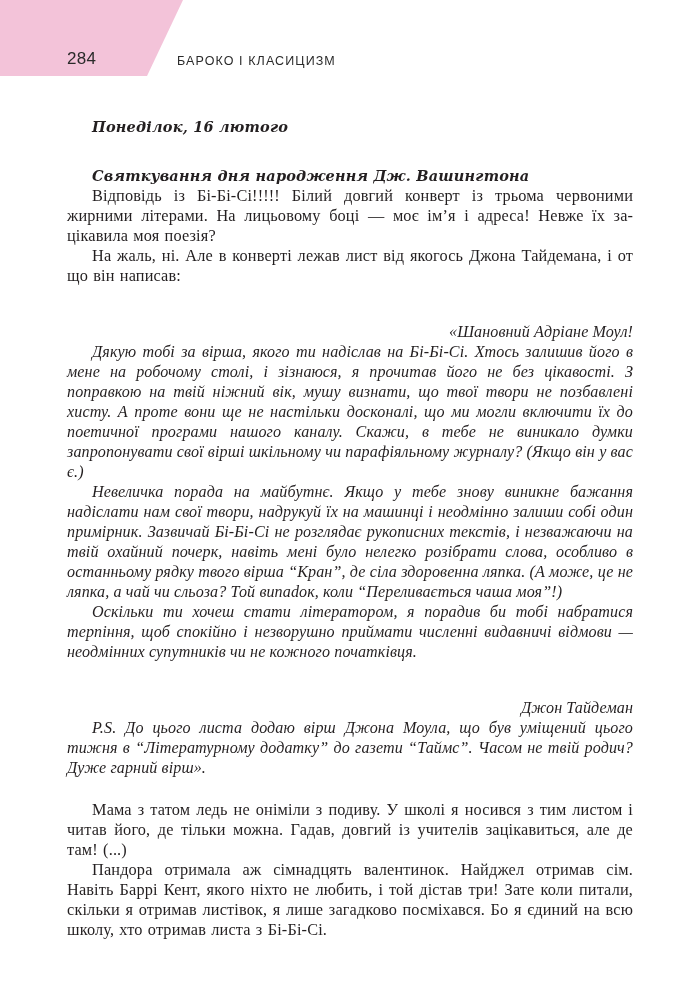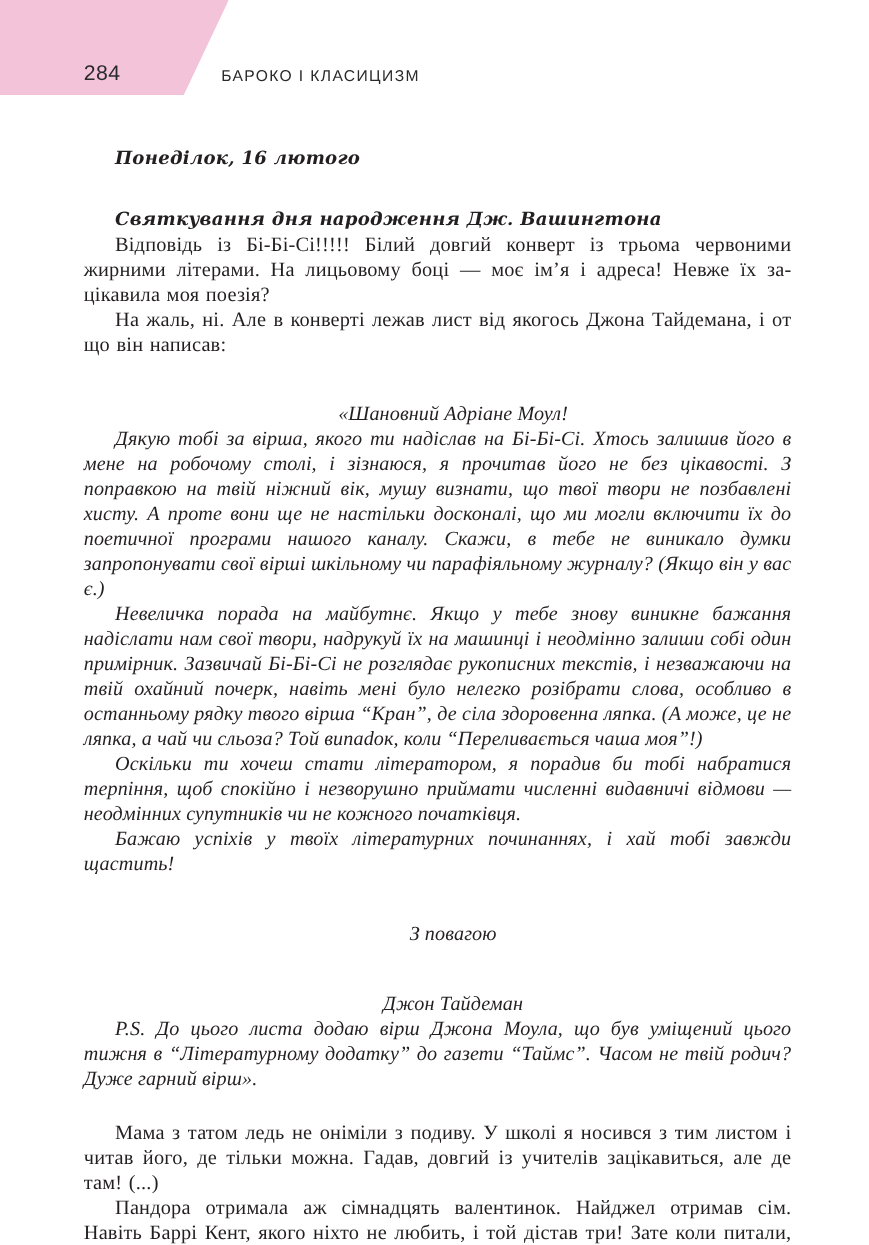--- a/index.html
+++ b/index.html
@@ -74,21 +74,21 @@
     .letter {
       margin-top: 10px;
     }
     .letter p {
       font-style: italic;
       font-family: "Liberation Serif", "DejaVu Serif", serif;
       font-size: 16.1px;
       letter-spacing: 0.1px;
     }
     .letter p.plain-line {
-      text-align: center;
+      text-align: right;
       margin-top: 36px;
     }
     .after-letter {
       margin-top: 22px;
     }
     .credit {
       text-align: right;
       font-style: italic;
       font-family: "Liberation Serif", "DejaVu Serif", serif;
       font-size: 15.5px;
@@ -109,22 +109,20 @@
   <div class="narrative">
     <p>Відповідь із Бі-Бі-Сі!!!!! Білий довгий конверт із трьома червоними жирними літерами. На лицьовому боці — моє ім’я і адреса! Невже їх за­цікавила моя поезія?</p>
     <p>На жаль, ні. Але в конверті лежав лист від якогось Джона Тайдема­на, і от що він написав:</p>
   </div>
 
   <div class="letter">
     <p class="plain-line">«Шановний Адріане Моул!</p>
     <p>Дякую тобі за вірша, якого ти надіслав на Бі-Бі-Сі. Хтось залишив його в мене на робочому столі, і зізнаюся, я прочитав його не без цікаво­сті. З поправкою на твій ніжний вік, мушу визнати, що твої твори не позбавлені хисту. А проте вони ще не настільки досконалі, що ми могли включити їх до поетичної програми нашого каналу. Скажи, в тебе не виникало думки запропонувати свої вірші шкільному чи парафіяльному журналу? (Якщо він у вас є.)</p>
     <p>Невеличка порада на майбутнє. Якщо у тебе знову виникне бажан­ня надіслати нам свої твори, надрукуй їх на машинці і неодмінно зали­ши собі один примірник. Зазвичай Бі-Бі-Сі не розглядає рукописних тек­стів, і незважаючи на твій охайний почерк, навіть мені було нелегко розібрати слова, особливо в останньому рядку твого вірша “Кран”, де сіла здоровенна ляпка. (А може, це не ляпка, а чай чи сльоза? Той випа­dок, коли “Переливається чаша моя”!)</p>
     <p>Оскільки ти хочеш стати літератором, я порадив би тобі набрати­ся терпіння, щоб спокійно і незворушно приймати численні видавничі відмови — неодмінних супутників чи не кожного початківця.</p>
-    <p>Бажаю успіхів у твоїх літературних починаннях, і хай тобі завжди щастить!</p>
-    <p class="plain-line">З повагою</p>
     <p class="plain-line">Джон Тайдеман</p>
     <p>P.S. До цього листа додаю вірш Джона Моула, що був уміщений цьо­го тижня в “Літературному додатку” до газети “Таймс”. Часом не твій родич? Дуже гарний вірш».</p>
   </div>
 
   <div class="narrative after-letter">
     <p>Мама з татом ледь не оніміли з подиву. У школі я носився з тим листом і читав його, де тільки можна. Гадав, довгий із учителів зацікавиться, але де там! (...)</p>
     <p>Пандора отримала аж сімнадцять валентинок. Найджел отримав сім. Навіть Баррі Кент, якого ніхто не любить, і той дістав три! Зате коли питали, скільки я отримав листівок, я лише загадково посміхався. Бо я єдиний на всю школу, хто отримав листа з Бі-Бі-Сі.</p>
   </div>
 
 </div>

